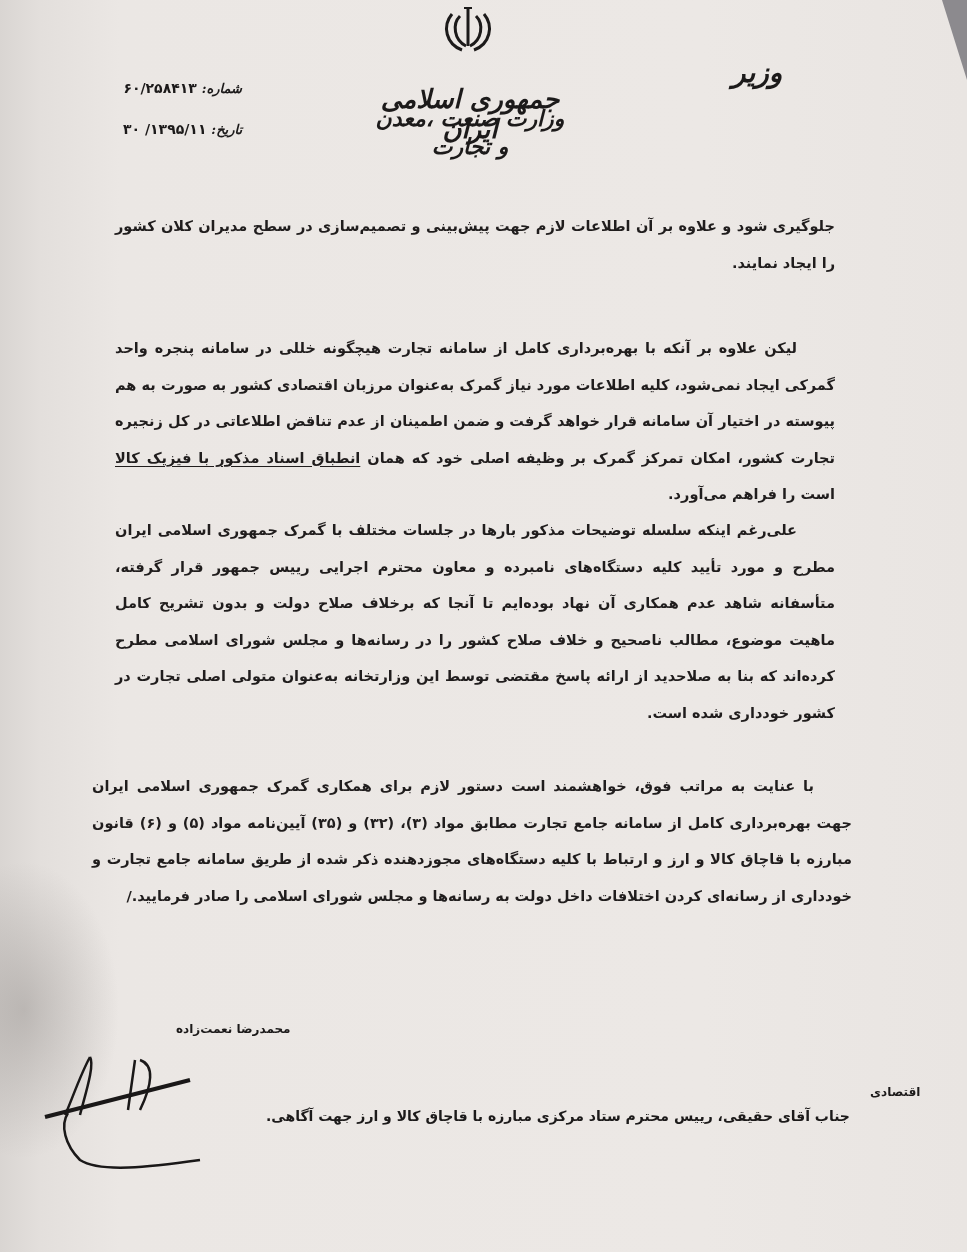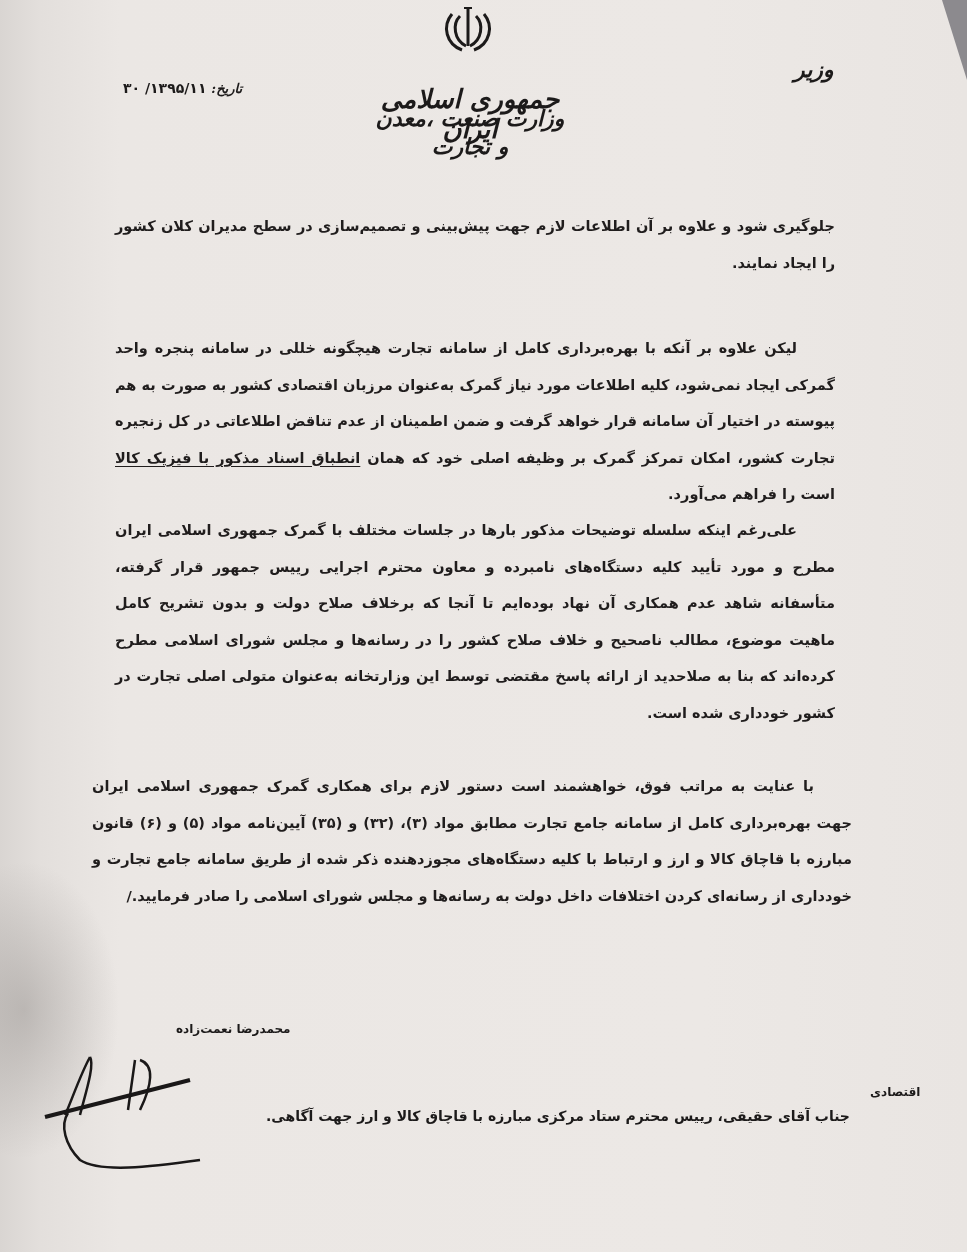--- a/index.html
+++ b/index.html
@@ -25,22 +25,22 @@
   .emblem { position:absolute; left:438px; top:6px; width:60px; height:50px; }
   .republic {
     position:absolute; left:360px; top:60px; width:220px; text-align:center;
     font-family:"DejaVu Serif", serif; font-size:26px; font-weight:bold; font-style:italic;margin-top:24px;
   }
   .ministry {
     position:absolute; left:340px; top:104px; width:260px; text-align:center;
     font-family:"DejaVu Serif", serif; font-size:22px; font-weight:bold; font-style:italic; line-height:28px;
   }
   .minister {
-    position:absolute; left:794px; top:56px; font-family:"DejaVu Serif", serif;
-    font-size:22px; font-weight:bold; font-style:italic;
+    position:absolute; left:732px; top:56px; font-family:"DejaVu Serif", serif;
+    font-size:28px; font-weight:bold; font-style:italic;
   }
   .meta { position:absolute; left:62px; top:68px; direction:rtl; width:180px; font-size:14px; font-weight:bold; line-height:40px; }
   .meta .lbl { font-family:"DejaVu Serif", serif; font-style:italic; font-size:13px; }
   .body-text {
     position:absolute; left:115px; width:720px; direction:rtl; text-align:justify;
     font-size:14.5px; line-height:36.5px; font-weight:bold; color:#201d1d;
   }
   .p1 { top:208px; }
   .p2 { top:330px; }
   .p3 { top:512px; }
@@ -70,20 +70,24 @@
 
   <div class="republic">جمهوری اسلامی ایران</div>
   <div class="ministry">
     <div>وزارت صنعت ،معدن</div>
     <div>و تجارت</div>
   </div>
   <div class="minister">وزیر</div>
 
   <div class="meta">
     <div>
+      <span class="lbl">شماره:</span>
+      <span>۶۰/۲۵۸۴۱۳</span>
+    </div>
+    <div>
       <span class="lbl">تاریخ:</span>
       <span>۱۳۹۵/۱۱/ ۳۰</span>
     </div>
   </div>
 
   <div class="body-text p1">جلوگیری شود و علاوه بر آن اطلاعات لازم جهت پیش‌بینی و تصمیم‌سازی در سطح مدیران کلان کشور را ایجاد نمایند.</div>
 
   <div class="body-text p2">
     <span class="indent"></span><span>لیکن علاوه بر آنکه با بهره‌برداری کامل از سامانه تجارت هیچگونه خللی در سامانه پنجره واحد گمرکی ایجاد نمی‌شود، کلیه اطلاعات مورد نیاز گمرک به‌عنوان مرزبان اقتصادی کشور به صورت به هم پیوسته در اختیار آن سامانه قرار خواهد گرفت و ضمن اطمینان از عدم تناقض اطلاعاتی در کل زنجیره تجارت کشور، امکان تمرکز گمرک بر وظیفه اصلی خود که همان</span>
     <u>انطباق اسناد مذکور با فیزیک کالا</u>

